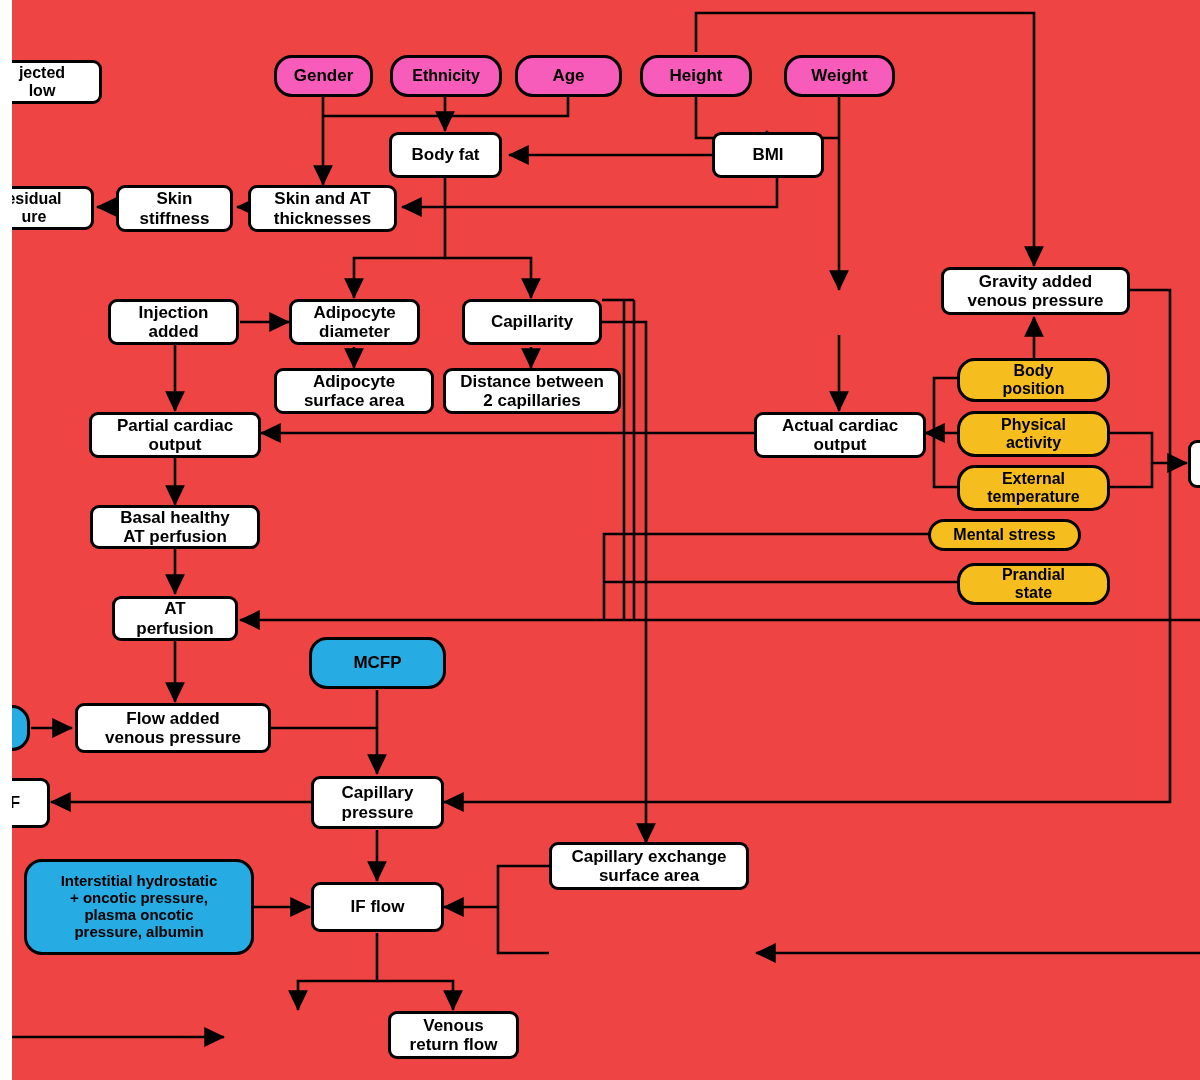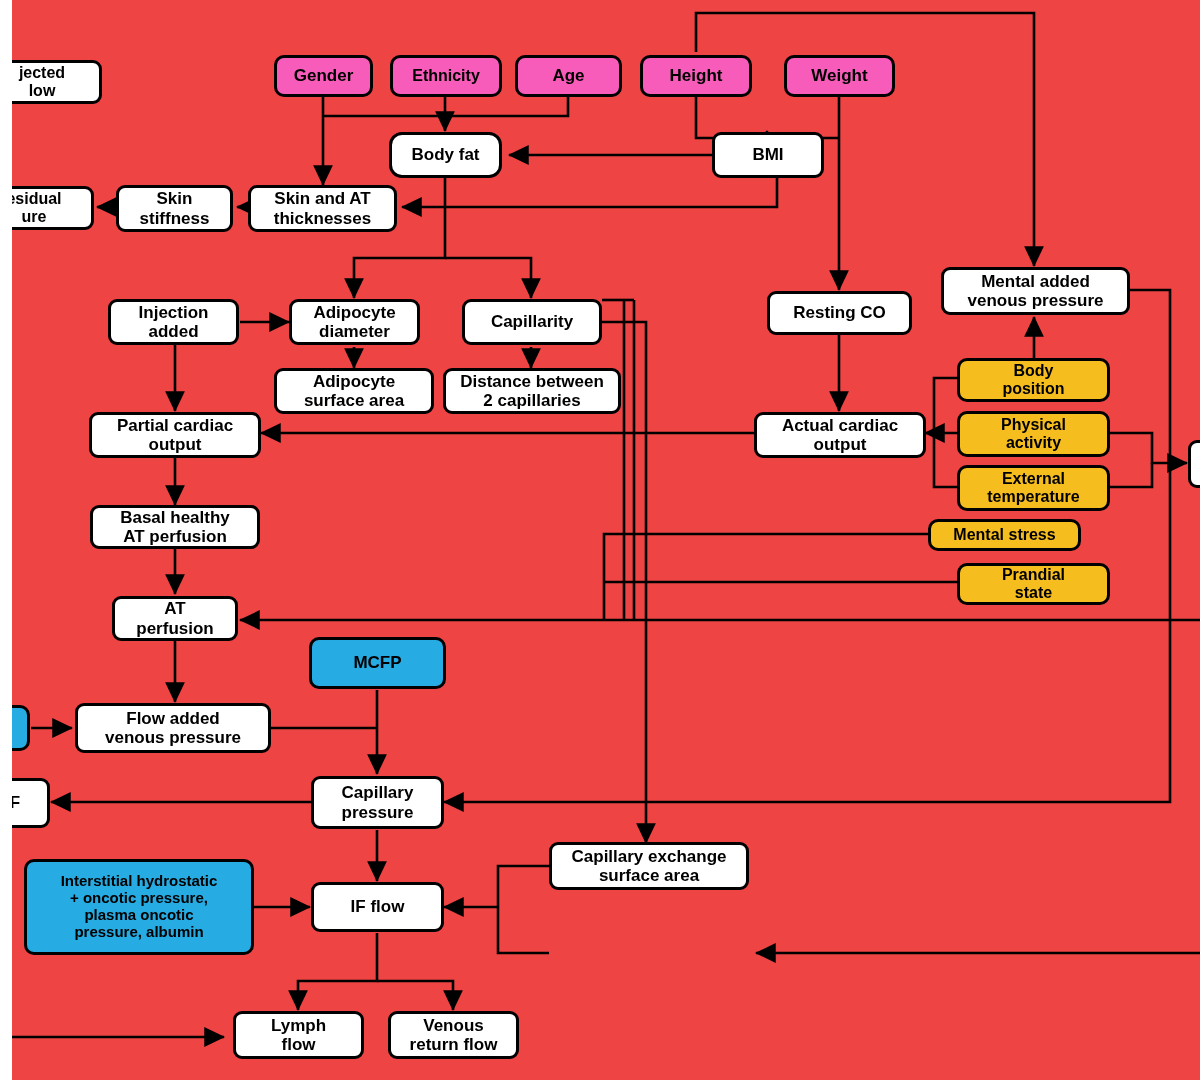--- a/index.html
+++ b/index.html
@@ -30,21 +30,21 @@
     font-weight: bold;
     color: #000000;
     line-height: 1.12;
     z-index: 5;
     padding: 0 3px;
     white-space: pre-line;
   }
   .node.pink   { background: #f75cba; }
   .node.orange { background: #f6bd1f; }
   .node.blue   { background: #27abe3; }
-  .node.pink, .node.orange, .node.blue { border-width: 3px; border-radius: 10px; }
+  .node.pink, .node.orange, .node.blue { border-width: 3px; border-radius: 18px; }
 
   .f15 { font-size: 15px; }
   .f16 { font-size: 16px; }
   .f17 { font-size: 17px; }
 
   
   #edges {
     position: absolute;
     left: 0; top: 0;
     width: 1200px; height: 1080px;
@@ -167,21 +167,21 @@
   <div class="node pink f17" style="left:262px; top:55px; width:99px; height:42px;">Gender</div>
 
   <div class="node pink f16" style="left:378px; top:55px; width:112px; height:42px;">Ethnicity</div>
 
   <div class="node pink f17" style="left:503px; top:55px; width:107px; height:42px;">Age</div>
 
   <div class="node pink f17" style="left:628px; top:55px; width:112px; height:42px;">Height</div>
 
   <div class="node pink f17" style="left:772px; top:55px; width:111px; height:42px;">Weight</div>
 
-  <div class="node f17" style="left:377px; top:132px; width:113px; height:46px;border-radius:13px;">Body fat</div>
+  <div class="node f17" style="left:377px; top:132px; width:113px; height:46px;">Body fat</div>
 
   <div class="node f17" style="left:700px; top:132px; width:112px; height:46px;">BMI</div>
 
   <div class="node f17" style="left:104px; top:185px; width:117px; height:47px;">Skin
 stiffness</div>
 
   <div class="node f17" style="left:236px; top:185px; width:149px; height:47px;">Skin and AT
 thicknesses</div>
 
   <div class="node f17" style="left:96px; top:299px; width:131px; height:46px;">Injection
@@ -191,23 +191,22 @@
 diameter</div>
 
   <div class="node f17" style="left:262px; top:368px; width:160px; height:46px;">Adipocyte
 surface area</div>
 
   <div class="node f17" style="left:450px; top:299px; width:140px; height:46px;">Capillarity</div>
 
   <div class="node f17" style="left:431px; top:368px; width:178px; height:46px;">Distance between
 2 capillaries</div>
 
-  <div class="node f17" style="left:755px; top:291px; width:145px; height:44px;">Resting CO</div>
-
-  <div class="node f17" style="left:929px; top:267px; width:189px; height:48px;">Mental added
+
+  <div class="node f17" style="left:929px; top:267px; width:189px; height:48px;">Gravity added
 venous pressure</div>
 
   <div class="node f17" style="left:77px; top:412px; width:172px; height:46px;">Partial cardiac
 output</div>
 
   <div class="node f17" style="left:742px; top:412px; width:172px; height:46px;">Actual cardiac
 output</div>
 
   <div class="node orange f16" style="left:945px; top:358px; width:153px; height:44px;">Body
 position</div>
@@ -241,22 +240,20 @@
 + oncotic pressure,
 plasma oncotic
 pressure, albumin</div>
 
   <div class="node f17" style="left:299px; top:882px; width:133px; height:50px;">IF flow</div>
 
   <div class="node f17" style="left:537px; top:842px; width:200px; height:48px;">Capillary exchange
 surface area</div>
 
 
-  <div class="node f17" style="left:221px; top:1011px; width:131px; height:48px;">Lymph
-flow</div>
 
   <div class="node f17" style="left:376px; top:1011px; width:131px; height:48px;">Venous
 return flow</div>
 
   <div class="node blue f17" style="left:-28px; top:705px; width:46px; height:46px;">e</div>
 
   <div class="node f17" style="left:-32px; top:778px; width:70px; height:50px;">F</div>
 
   <div class="node f17" style="left:1176px; top:440px; width:70px; height:48px;"></div>
 

